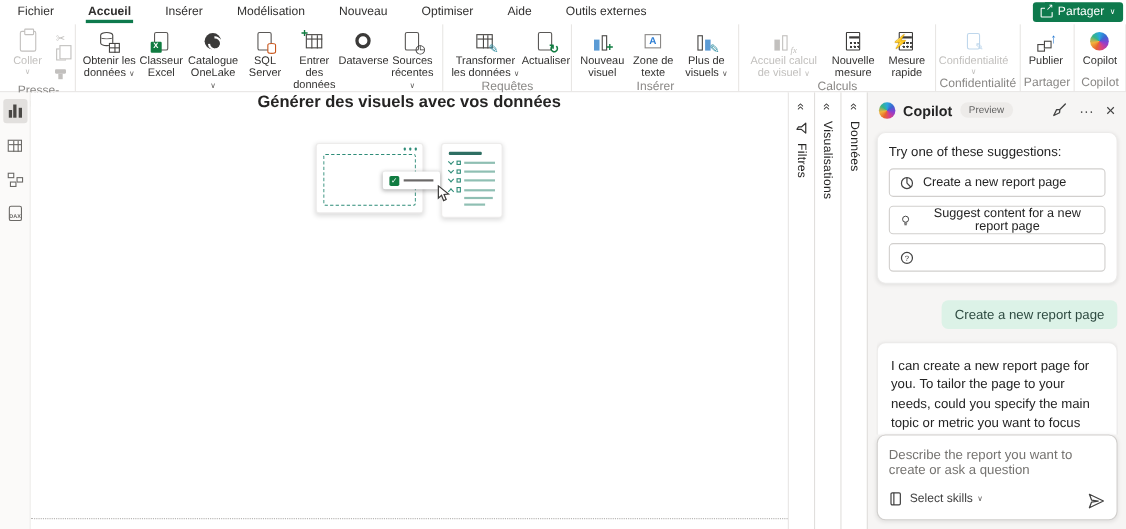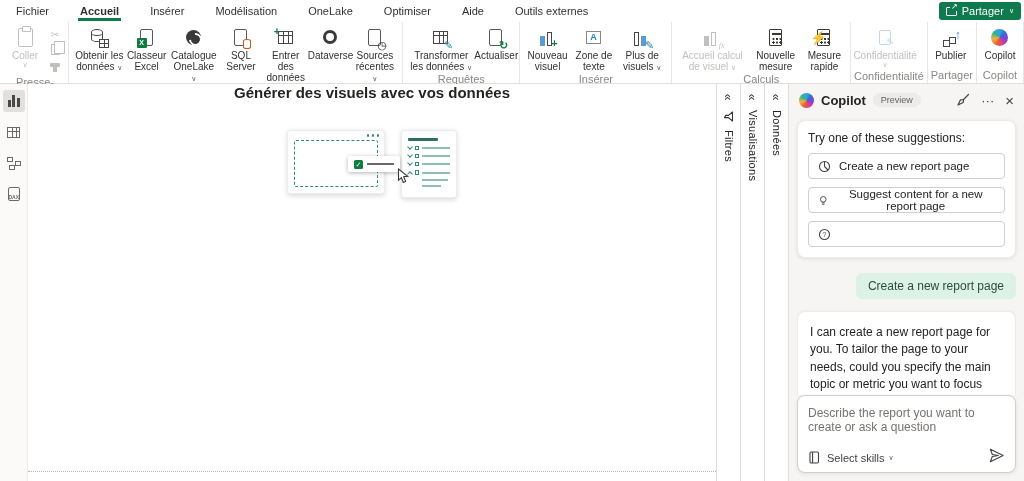--- a/index.html
+++ b/index.html
@@ -149,34 +149,34 @@
   .sugg-btn { width:100%; height:26px; background:#fff; border:1px solid #D1CFCD; border-radius:4px; display:flex; align-items:center;
       gap:8px; padding:0 9px; font-size:11.5px; color:#242424; margin-bottom:8px; font-family:inherit; cursor:pointer; }
   .sugg-btn:last-child { margin-bottom:0; }
   .chat { flex:1; display:flex; flex-direction:column; overflow:hidden; }
   .bubble { align-self:flex-end; background:#DCF2E7; color:#2E4B41; font-size:12px; padding:6px 12px; border-radius:6px; margin-top:15px; max-width:80%; }
   .resp { margin-top:12px; padding:12px 12px 9px; }
   .resp-text { font-size:12px; line-height:1.45; color:#242424; }
   .inputcard { margin-top:auto; padding:10px 10px 8px; border:1px solid #D1CFCD; min-height:62px; }
   .inputcard textarea { width:100%; border:none; outline:none; resize:none; font-family:inherit; font-size:12px; color:#242424; height:30px; background:transparent; }
   .inputcard textarea::placeholder { color:#757370; }
-  .input-foot { display:flex; align-items:flex-end; gap:7px; margin-top:8px; color:#424242; }
+  .input-foot { display:flex; align-items:flex-start; gap:7px; margin-top:8px; color:#424242; }
   .skills { font-size:11px; color:#424242; display:flex; align-items:center; gap:4px; cursor:pointer; }
   .send { margin-left:auto; cursor:pointer; display:flex; }
   svg { display:block; }
 </style>
 </head>
 <body>
 
 <header class="menubar">
   <span class="menu-item">Fichier</span>
   <span class="menu-item active">Accueil</span>
   <span class="menu-item">Insérer</span>
   <span class="menu-item">Modélisation</span>
-  <span class="menu-item">OneLake</span>
+  <span class="menu-item">Nouveau</span>
   <span class="menu-item">Optimiser</span>
   <span class="menu-item">Aide</span>
   <span class="menu-item">Outils externes</span>
   <button class="share-btn">
     <span class="sharebox"></span>
     <span>Partager</span>
     <span class="chev">∨</span>
   </button>
 </header>
 

